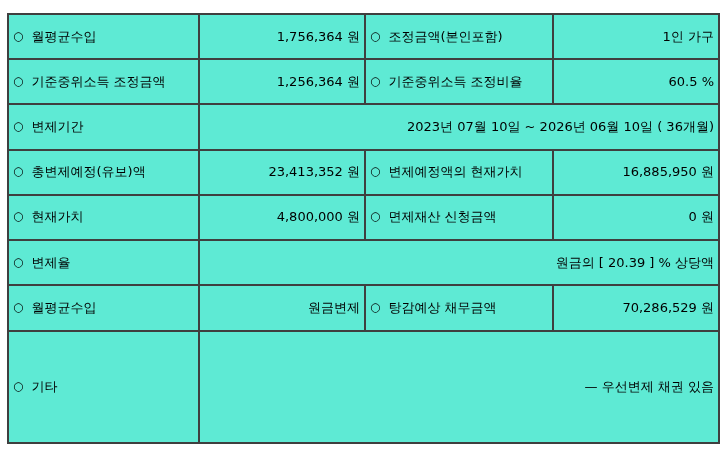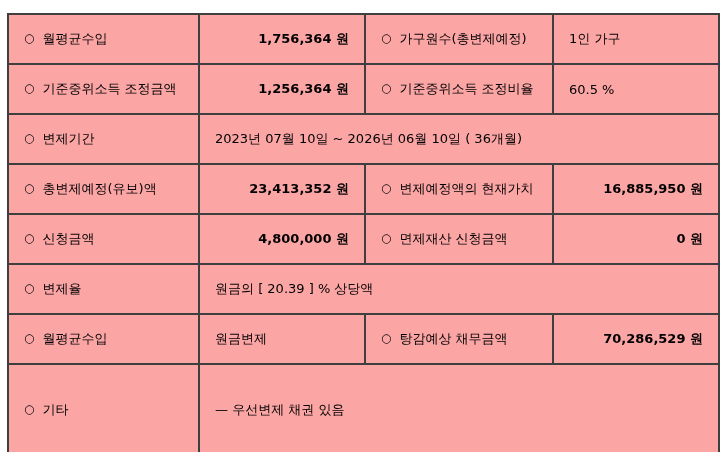--- a/index.html
+++ b/index.html
@@ -21,25 +21,25 @@
     left: 7px;
     top: 13px;
     width: 711px;
     height: 431px;
     border-collapse: collapse;
     table-layout: fixed;
     border: 2px solid #3f3f3f;
   }
   table.summary td {
     border: 2px solid #3f3f3f;
-    padding: 15px;
+    padding: 4px;
     overflow: hidden;
     white-space: nowrap;
     vertical-align: middle;
-    background: #fca5a5;
+    background: #5eead4;
   }
   tr.r { height: 37px; }
   tr.tall { height: 92px; }
   td.lbl {
     background: #fdeffa;
     padding-left: 10px;
   }
   td.lbl-plain {
     background: #ffffff;
     padding-left: 10px;
@@ -47,44 +47,43 @@
   .bullet {
     display: inline-block;
     margin-right: 8px;
     font-size: 12px;
     position: relative;
     top: -1px;
   }
   td.num {
     text-align: right;
     padding-right: 17px;
-    font-weight: bold;
   }
   td.txt {
-    text-align: left;
+    text-align: right;
     padding-left: 11px;
   }
 </style>
 </head>
 <body>
 
 <div class="doc">
   <table class="summary">
     <colgroup>
       <col style="width:191px">
       <col style="width:166px">
       <col style="width:188px">
       <col style="width:166px">
     </colgroup>
 
     <tbody>
         <tr class="r">
       <td class="lbl"><span class="bullet">○</span><span>월평균수입</span></td>
       <td class="num">1,756,364 원</td>
-      <td class="lbl"><span class="bullet">○</span><span>가구원수(총변제예정)</span></td>
+      <td class="lbl"><span class="bullet">○</span><span>조정금액(본인포함)</span></td>
       <td class="txt">1인 가구</td>
     </tr>
 
     <tr class="r">
       <td class="lbl"><span class="bullet">○</span><span>기준중위소득 조정금액</span></td>
       <td class="num">1,256,364 원</td>
       <td class="lbl"><span class="bullet">○</span><span>기준중위소득 조정비율</span></td>
       <td class="txt">60.5 %</td>
     </tr>
 
@@ -96,21 +95,21 @@
     </tr>
 
     <tr class="r">
       <td class="lbl"><span class="bullet">○</span><span>총변제예정(유보)액</span></td>
       <td class="num">23,413,352 원</td>
       <td class="lbl"><span class="bullet">○</span><span>변제예정액의 현재가치</span></td>
       <td class="num">16,885,950 원</td>
     </tr>
 
     <tr class="r">
-      <td class="lbl"><span class="bullet">○</span><span>신청금액</span></td>
+      <td class="lbl"><span class="bullet">○</span><span>현재가치</span></td>
       <td class="num">4,800,000 원</td>
       <td class="lbl"><span class="bullet">○</span><span>면제재산 신청금액</span></td>
       <td class="num">0 원</td>
     </tr>
 
     <tr class="r">
       <td class="lbl"><span class="bullet">○</span><span>변제율</span></td>
       <td class="txt" colspan="3">원금의 [ 20.39 ] % 상당액</td>
     </tr>
 

